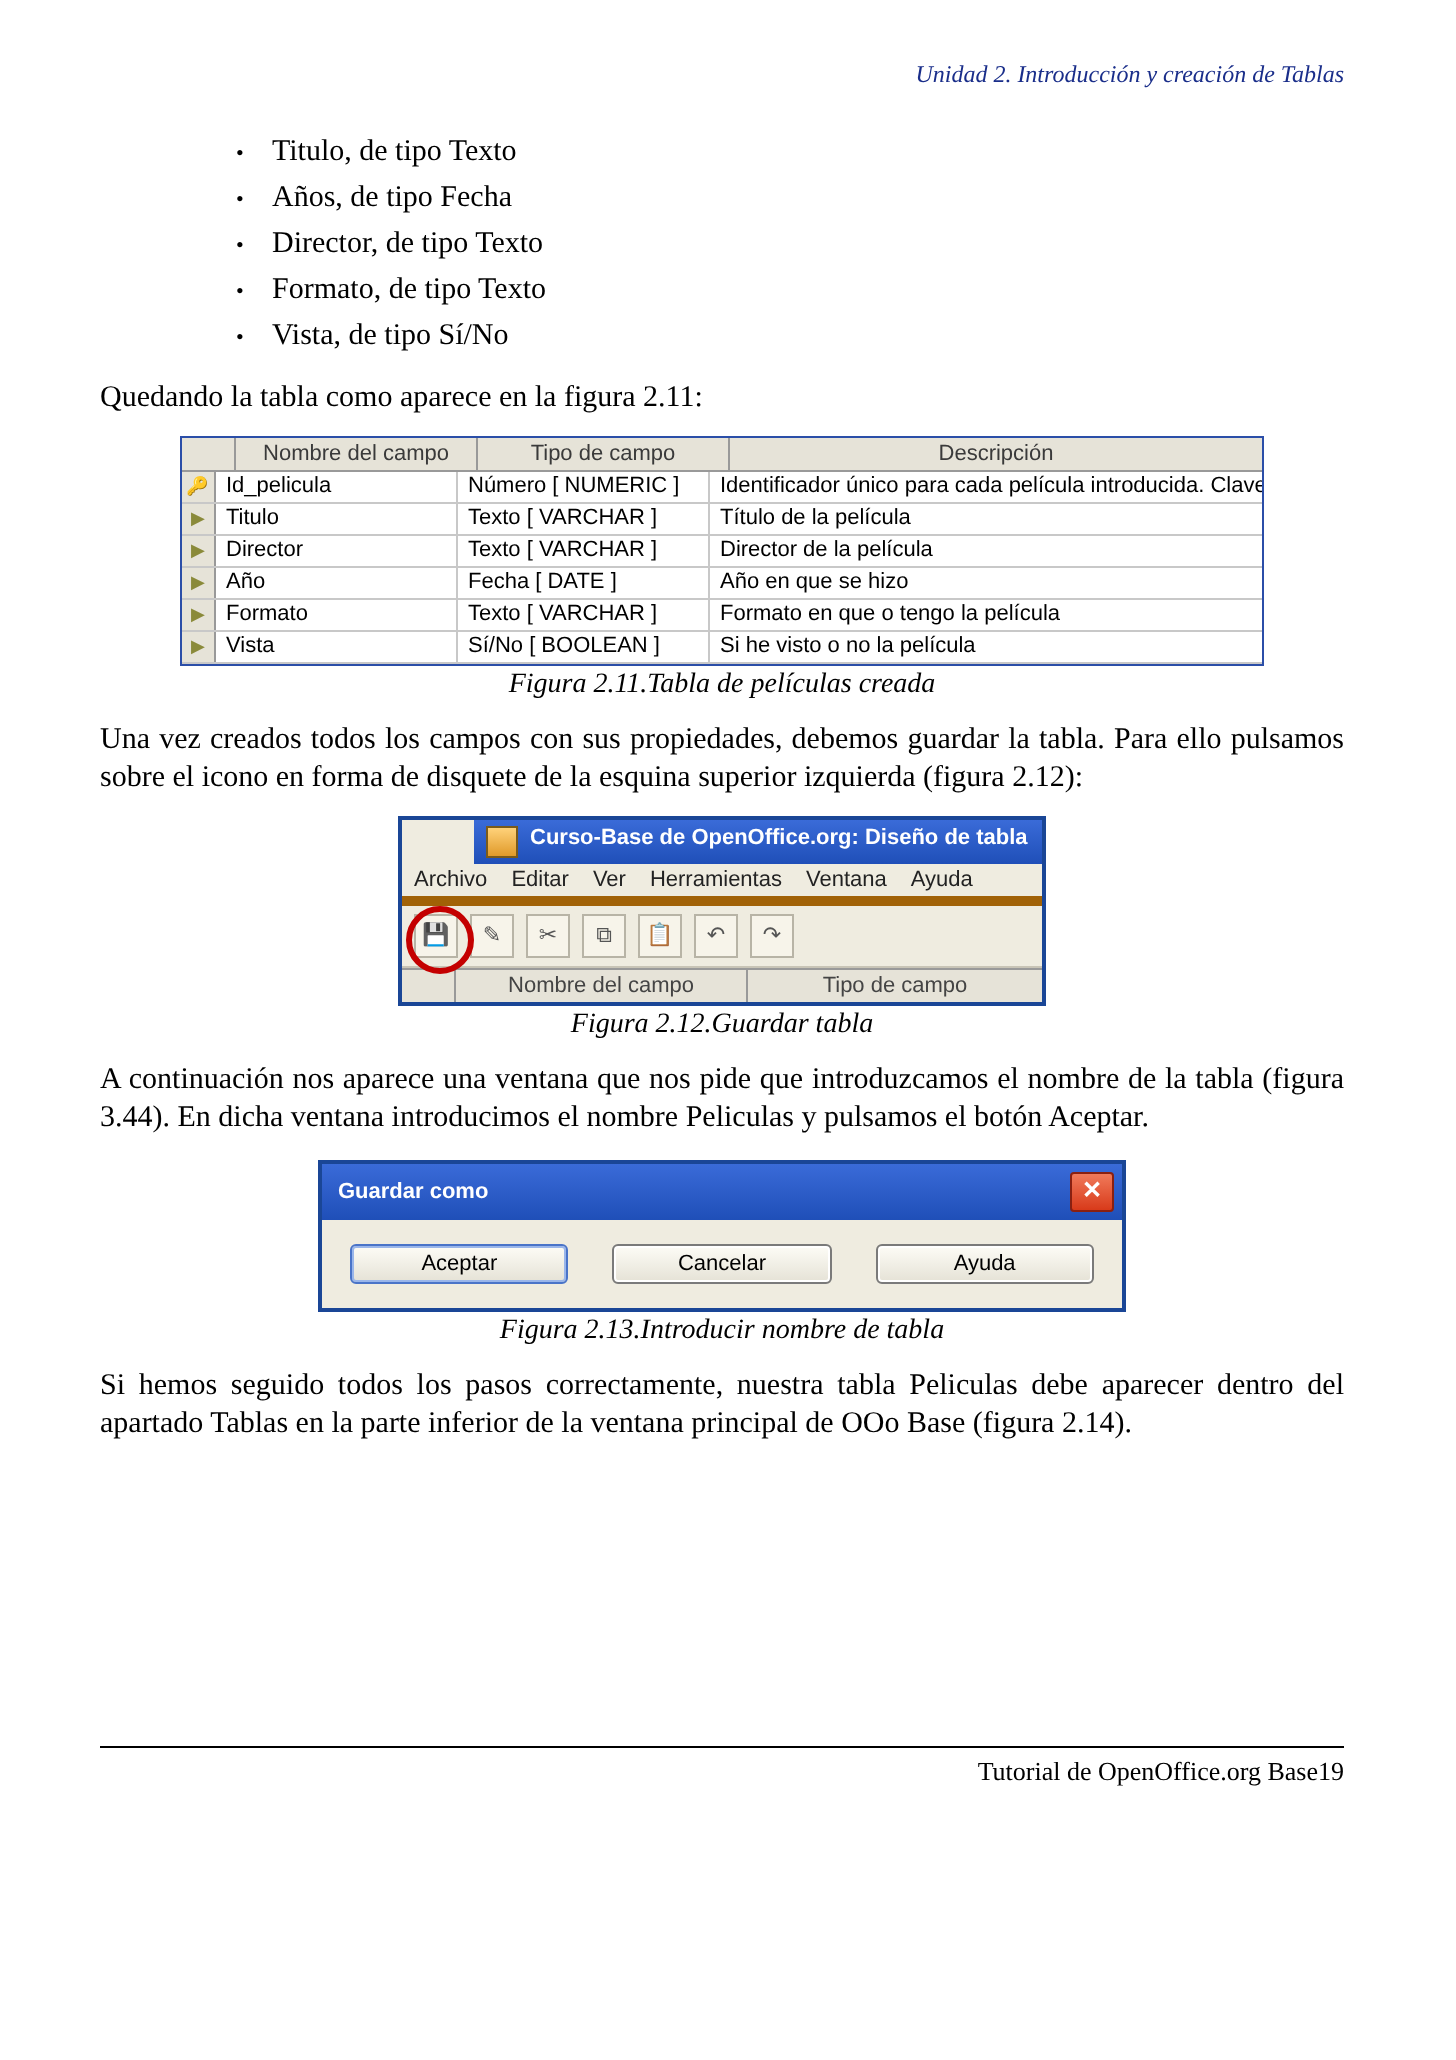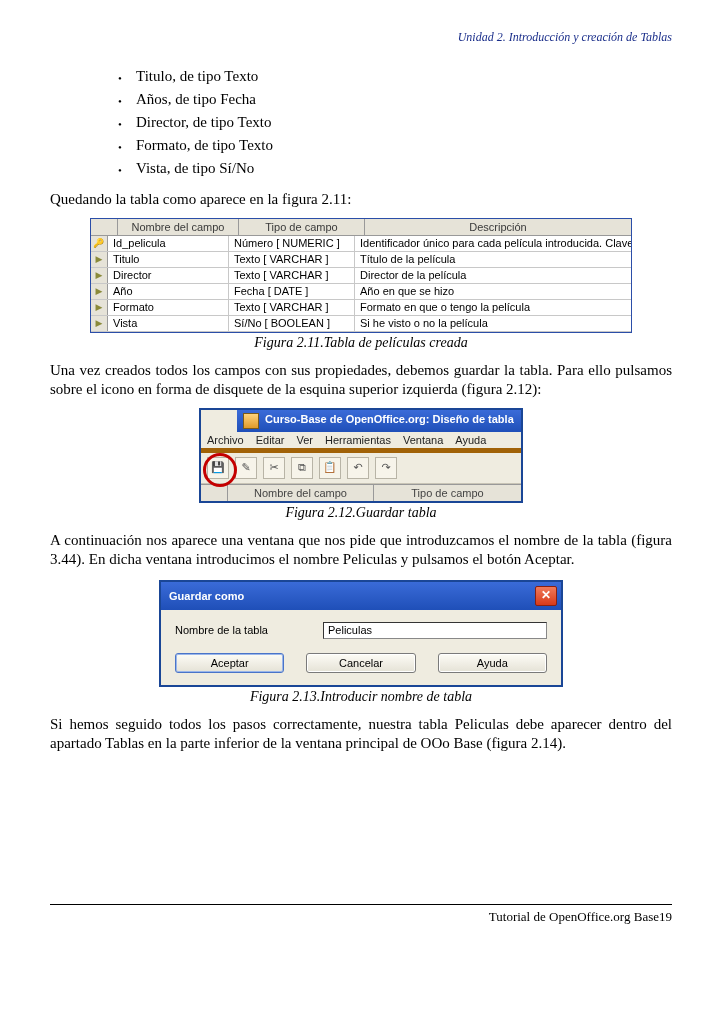--- a/index.html
+++ b/index.html
@@ -355,24 +355,20 @@
   <div class="fig-caption">Figura 2.12.Guardar tabla</div>
 
   <p class="para">A continuación nos aparece una ventana que nos pide que introduzcamos el nombre de la tabla (figura 3.44). En dicha ventana introducimos el nombre Peliculas y pulsamos el botón Aceptar.</p>
 
   <div class="fig213">
     <div class="dlgtitle">
       <span>Guardar como</span>
       <span class="closebtn">✕</span>
     </div>
     <div class="body">
-      <div class="formrow">
-        <span class="lbl">Nombre de la tabla</span>
-        <input class="inp" type="text" value="Peliculas" style="">
-      </div>
       <div class="btnrow">
         <div class="btn default">Aceptar</div>
         <div class="btn">Cancelar</div>
         <div class="btn">Ayuda</div>
       </div>
     </div>
   </div>
   <div class="fig-caption">Figura 2.13.Introducir nombre de tabla</div>
 
   <p class="para">Si hemos seguido todos los pasos correctamente, nuestra tabla Peliculas debe aparecer dentro del apartado Tablas en la parte inferior de la ventana principal de OOo Base (figura 2.14).</p>

